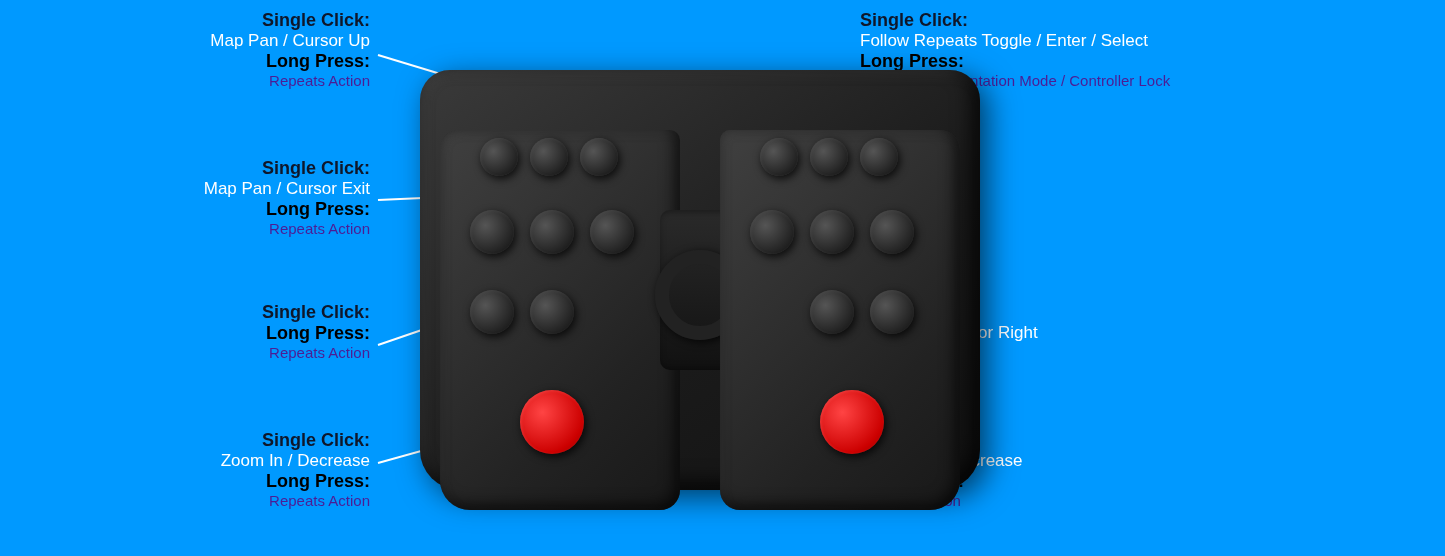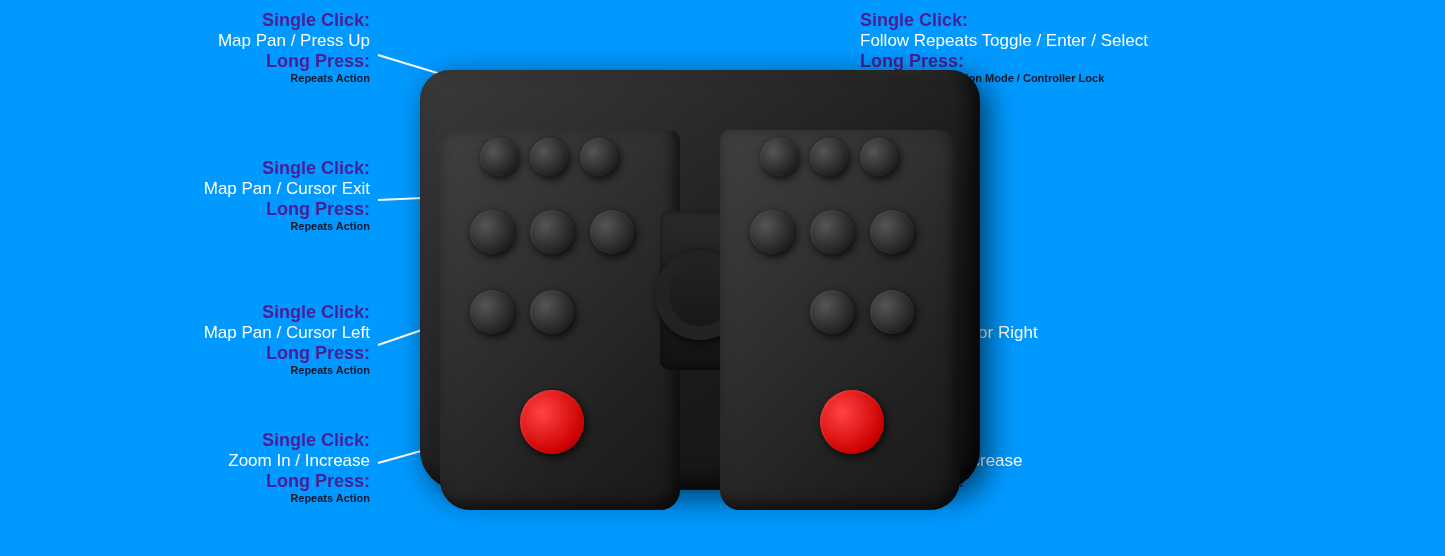--- a/index.html
+++ b/index.html
@@ -27,36 +27,36 @@
     .label-group.left {
       text-align: right;
     }
     .label-group.right {
       text-align: left;
     }
 
     .single-click-label {
       font-size: 18px;
       font-weight: bold;
-      color: #4c1d95;
+      color: #0f172a;
     }
     .action-text {
       font-size: 17px;
       font-weight: normal;
       color: white;
     }
     .long-press-label {
       font-size: 18px;
       font-weight: bold;
+      color: #000000;
+    }
+    .repeats-text {
+      font-size: 15px;
+      font-weight: normal;
       color: #4c1d95;
-    }
-    .repeats-text {
-      font-size: 11px;
-      font-weight: bold;
-      color: #0f172a;
     }
 
     
     .controller-area {
       position: absolute;
       left: 390px;
       top: 20px;
       width: 620px;
       height: 520px;
       display: flex;
@@ -277,42 +277,41 @@
 
     <line x1="858" y1="198" x2="760" y2="198" stroke="white" stroke-width="2"></line>
 
     <line x1="858" y1="335" x2="800" y2="310" stroke="white" stroke-width="2"></line>
 
     <line x1="858" y1="465" x2="790" y2="418" stroke="white" stroke-width="2"></line>
   </svg>
 
   <div class="label-group left label-left-1">
     <div class="single-click-label">Single Click:</div>
-    <div class="action-text">Map Pan / Press Up</div>
+    <div class="action-text">Map Pan / Cursor Up</div>
     <div class="long-press-label">Long Press:</div>
     <div class="repeats-text">Repeats Action</div>
   </div>
 
   <div class="label-group left label-left-2">
     <div class="single-click-label">Single Click:</div>
     <div class="action-text">Map Pan / Cursor Exit</div>
     <div class="long-press-label">Long Press:</div>
     <div class="repeats-text">Repeats Action</div>
   </div>
 
   <div class="label-group left label-left-3">
     <div class="single-click-label">Single Click:</div>
-    <div class="action-text">Map Pan / Cursor Left</div>
     <div class="long-press-label">Long Press:</div>
     <div class="repeats-text">Repeats Action</div>
   </div>
 
   <div class="label-group left label-left-4">
     <div class="single-click-label">Single Click:</div>
-    <div class="action-text">Zoom In / Increase</div>
+    <div class="action-text">Zoom In / Decrease</div>
     <div class="long-press-label">Long Press:</div>
     <div class="repeats-text">Repeats Action</div>
   </div>
 
   <div class="label-group right label-right-1">
     <div class="single-click-label">Single Click:</div>
     <div class="action-text">Follow Repeats Toggle / Enter / Select</div>
     <div class="long-press-label">Long Press:</div>
     <div class="repeats-text">Toggle Map Orientation Mode / Controller Lock</div>
   </div>

